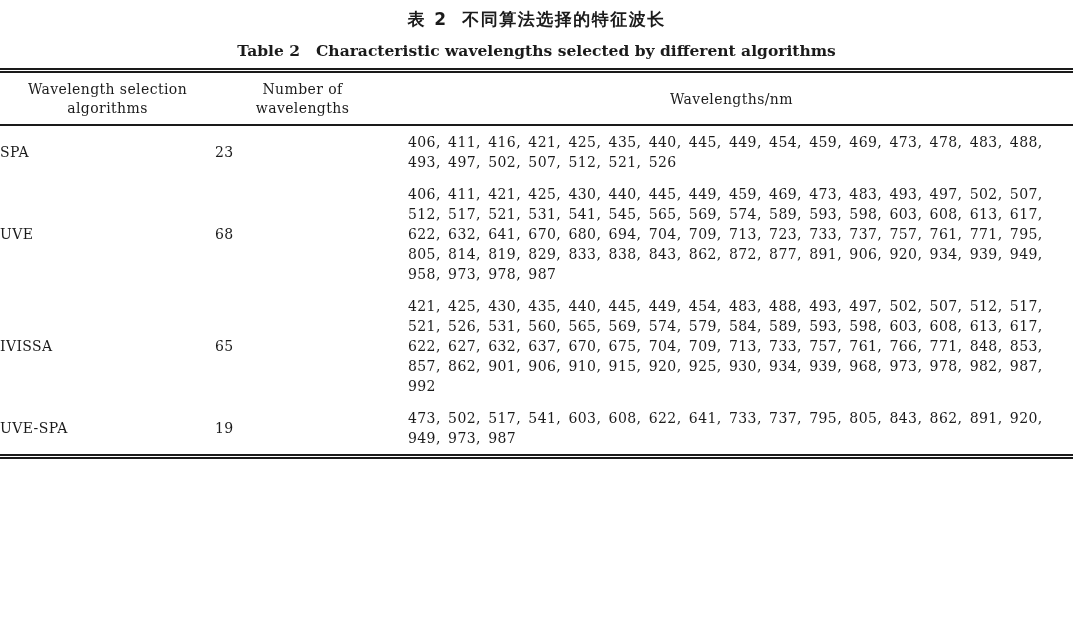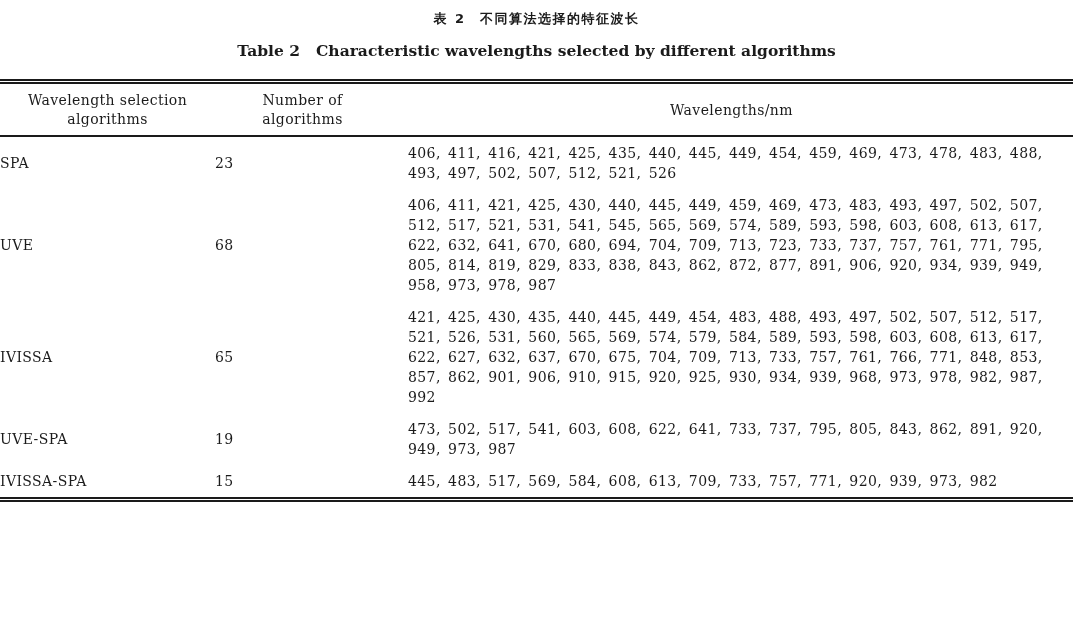--- a/index.html
+++ b/index.html
@@ -14,33 +14,33 @@
     box-sizing: border-box;
     padding-top: 7px;
     font-family: "DejaVu Serif", "Liberation Serif", serif;
     color: #1b1b1b;
     overflow: hidden;
   }
   .caption-zh {
     text-align: center;
     font-family: "DejaVu Sans", "Liberation Sans", sans-serif;
     font-weight: bold;
-    font-size: 13px;
+    font-size: 17px;
     letter-spacing: 1.5px;
     line-height: 24px;
   }
   .caption-zh .cap-label { margin-right: 14px; letter-spacing: 2px; }
   .caption-en {
     text-align: center;
     font-family: "DejaVu Serif", "Liberation Serif", serif;
     font-weight: bold;
     font-size: 15.5px;
     line-height: 21px;
     margin-top: 9px;
-    margin-bottom: 18px;
+    margin-bottom: 7px;
   }
   .caption-en .cap-label { margin-right: 16px; }
   table.wl-table {
     width: 1073px;
     border-collapse: collapse;
     table-layout: fixed;
     border-top: 5px double #1a1a1a;
     border-bottom: 5px double #1a1a1a;
   }
   col.c1 { width: 215px; }
@@ -89,21 +89,21 @@
 
   <table class="wl-table">
     <colgroup>
       <col class="c1">
         <col class="c2">
         <col class="c3">
     </colgroup>
     <thead>
       <tr>
         <th class="h-alg"><span class="hdr-wrap">Wavelength selection algorithms</span></th>
-        <th class="h-num"><span class="hdr-wrap">Number of algorithms</span></th>
+        <th class="h-num"><span class="hdr-wrap">Number of wavelengths</span></th>
         <th class="h-wls"><span class="hdr-wrap">Wavelengths/nm</span></th>
       </tr>
     </thead>
     <tbody>
       <tr>
         <td class="alg">SPA</td>
         <td class="num">23</td>
         <td class="wls">406, 411, 416, 421, 425, 435, 440, 445, 449, 454, 459, 469, 473, 478, 483, 488, 493, 497, 502, 507, 512, 521, 526</td>
       </tr>
       <tr>
@@ -114,21 +114,16 @@
       <tr>
         <td class="alg">IVISSA</td>
         <td class="num">65</td>
         <td class="wls">421, 425, 430, 435, 440, 445, 449, 454, 483, 488, 493, 497, 502, 507, 512, 517, 521, 526, 531, 560, 565, 569, 574, 579, 584, 589, 593, 598, 603, 608, 613, 617, 622, 627, 632, 637, 670, 675, 704, 709, 713, 733, 757, 761, 766, 771, 848, 853, 857, 862, 901, 906, 910, 915, 920, 925, 930, 934, 939, 968, 973, 978, 982, 987, 992</td>
       </tr>
       <tr>
         <td class="alg">UVE-SPA</td>
         <td class="num">19</td>
         <td class="wls">473, 502, 517, 541, 603, 608, 622, 641, 733, 737, 795, 805, 843, 862, 891, 920, 949, 973, 987</td>
       </tr>
-      <tr>
-        <td class="alg">IVISSA-SPA</td>
-        <td class="num">15</td>
-        <td class="wls">445, 483, 517, 569, 584, 608, 613, 709, 733, 757, 771, 920, 939, 973, 982</td>
-      </tr>
     </tbody>
   </table>
 
 </div>
 
 </body></html>

